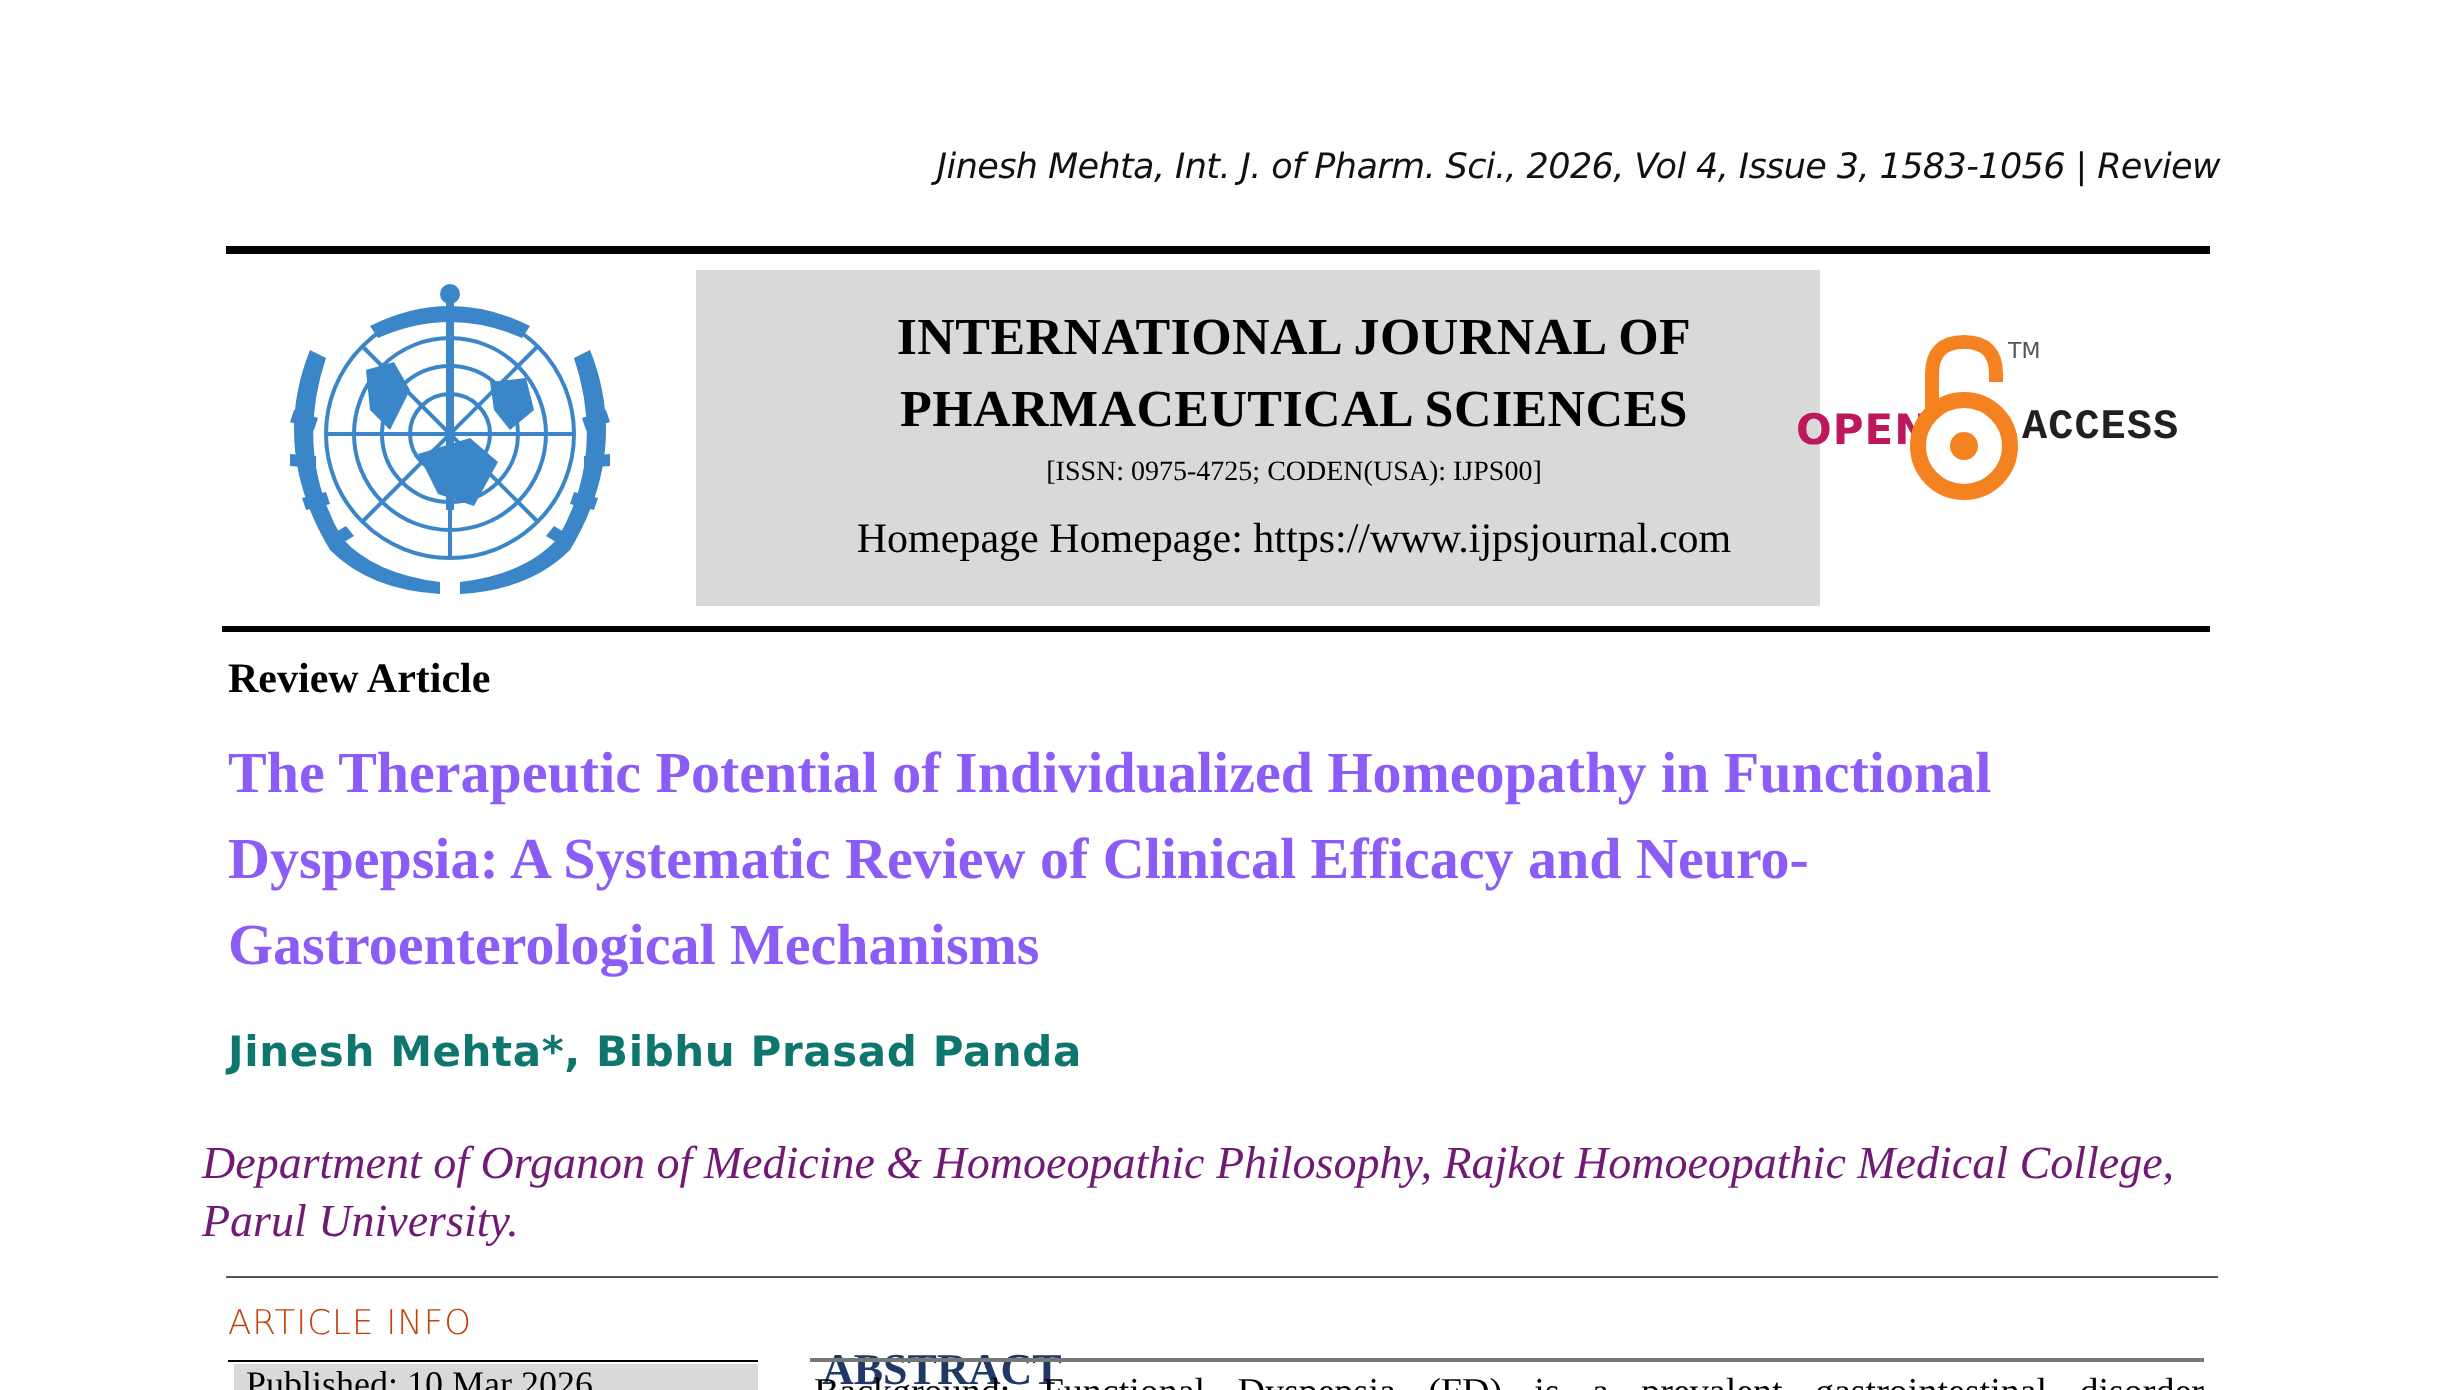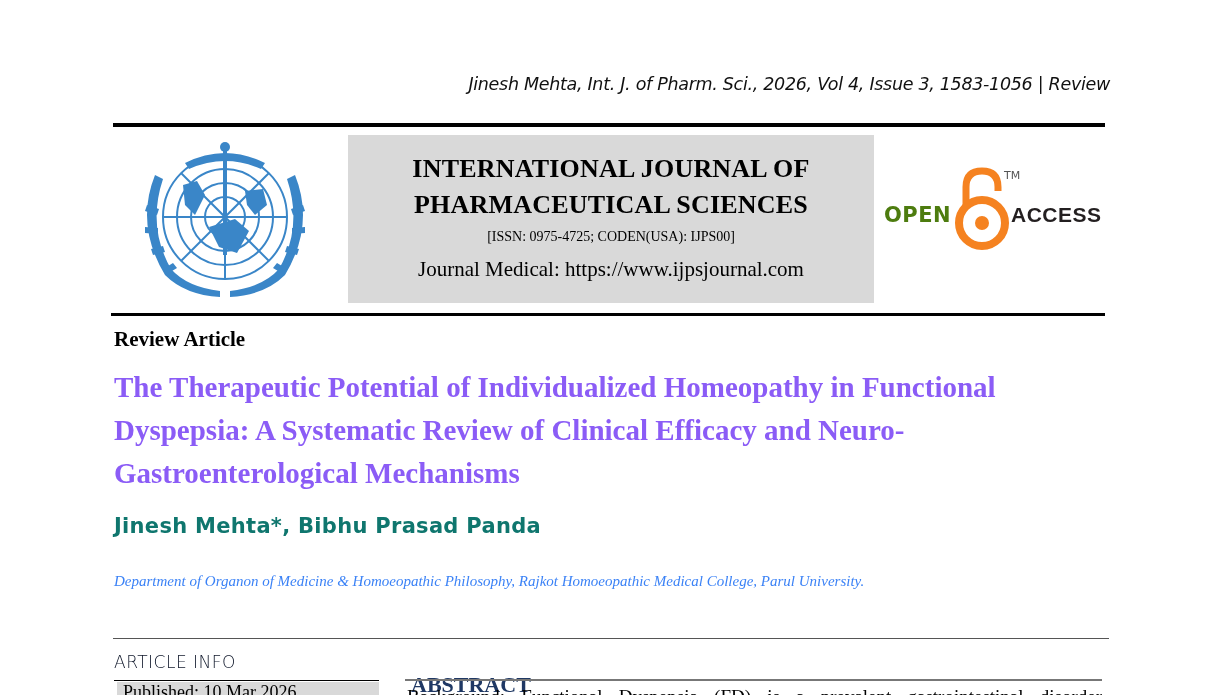--- a/index.html
+++ b/index.html
@@ -6,39 +6,39 @@
   body { width: 1220px; height: 695px; overflow: hidden; position: relative; font-family: "Liberation Serif", serif; color: #000; }
 
   .running-header { position: absolute; left: 420px; top: 74px; width: 690px; text-align: right;
     font-family: "DejaVu Sans", sans-serif; font-style: italic; font-size: 17.5px; color: #111; letter-spacing: -0.3px; }
 
   .rule-top { position: absolute; left: 113px; top: 123px; width: 992px; height: 4px; background: #000; }
   .rule-mid { position: absolute; left: 111px; top: 313px; width: 994px; height: 3px; background: #000; }
 
   .logo-left { position: absolute; left: 125px; top: 135px; width: 200px; height: 170px; }
 
-  .masthead { position: absolute; left: 348px; top: 135px; width: 526px; height: 168px; background: #d9d9d9; text-align: center; }
+  .masthead { position: absolute; left: 348px; top: 135px; width: 526px; height: 168px; background: #d9d9d9; text-align: center; padding-left: 36px; }
   .masthead .t1 { font-weight: bold; font-size: 26px; line-height: 36px; margin-top: 16px; letter-spacing: 0.2px; }
   .masthead .t2 { font-size: 14px; line-height: 32px; margin-top: -2px; }
   .masthead .t3 { font-size: 21px; line-height: 32px; }
 
   .oa { position: absolute; left: 880px; top: 165px; width: 230px; height: 90px; }
-  .oa .open { position: absolute; left: 4px; top: 38px; font-family: "DejaVu Sans", sans-serif; font-weight: bold; font-size: 21px; color: #4d7c0f; letter-spacing: 0.5px; }
-  .oa .access { position: absolute; left: 131px; top: 38px; font-family: Liberation Sans, sans-serif; font-weight: bold; font-size: 21px; color: #231f20; letter-spacing: 0.5px; }
+  .oa .open { position: absolute; left: 18px; top: 38px; font-family: "DejaVu Sans", sans-serif; font-weight: bold; font-size: 21px; color: #be185d; letter-spacing: 0.5px; }
+  .oa .access { position: absolute; left: 131px; top: 38px; font-family: Liberation Mono, monospace; font-weight: bold; font-size: 21px; color: #231f20; letter-spacing: 0.5px; }
   .oa .tm { position: absolute; left: 124px; top: 4px; font-family: "DejaVu Sans", sans-serif; font-size: 11px; color: #555; }
   .oa svg { position: absolute; left: 74px; top: 0; }
 
   .article-type { position: absolute; left: 114px; top: 327px; font-weight: bold; font-size: 21px; }
   .title { position: absolute; left: 114px; top: 366px; width: 990px; font-weight: bold; font-size: 29px; line-height: 43px; color: #8b5cf6; }
   .authors { position: absolute; left: 114px; top: 514px; font-family: "DejaVu Sans", sans-serif; font-weight: bold; font-size: 21px; color: #0f766e; letter-spacing: 0.3px; }
-  .affiliation { position: absolute; left: 114px; top: 567px; width: 990px; font-style: italic; font-size: 15px; line-height: 29px; color: #3b82f6; }
+  .affiliation { position: absolute; left: 101px; top: 567px; width: 990px; font-style: italic; font-size: 23px; line-height: 29px; color: #701a75; }
 
   .rule-thin { position: absolute; left: 113px; top: 638px; width: 996px; height: 1px; background: #555; }
 
-  .info-head { position: absolute; left: 114px; top: 652px; font-family: "DejaVu Sans", sans-serif; font-size: 17px; color: #0f172a; letter-spacing: 0.5px; font-weight: 300; }
+  .info-head { position: absolute; left: 114px; top: 652px; font-family: "DejaVu Sans", sans-serif; font-size: 17px; color: #c2410c; letter-spacing: 0.5px; font-weight: 300; }
   .info-rule { position: absolute; left: 114px; top: 680px; width: 265px; height: 1px; background: #000; }
   .info-box { position: absolute; left: 117px; top: 682px; width: 262px; height: 20px; background: #d9d9d9; overflow: hidden; }
   .info-box span { display: block; padding-left: 6px; font-size: 18px; line-height: 20px; margin-top: 0px; }
 
   .abs-head { position: absolute; left: 411px; top: 672px; font-weight: bold; font-size: 22px; color: #1f3864; }
   .abs-rule { position: absolute; left: 405px; top: 679px; width: 697px; height: 2px; background: #777; }
   .abs-text { position: absolute; left: 407px; top: 686px; width: 695px; font-size: 19px; line-height: 22px; text-align: justify; text-align-last: justify; white-space: nowrap; overflow: hidden; height: 10px; }
 </style>
 </head>
 <body>
@@ -72,21 +72,21 @@
       <path d="M22 70 l12 4 l-2 6 l-12 -4 Z M20 92 l13 1 l0 6 l-13 -1 Z M26 114 l12 -3 l2 6 l-12 3 Z M38 134 l10 -6 l4 5 l-10 6 Z"></path>
       <path d="M178 70 l-12 4 l2 6 l12 -4 Z M180 92 l-13 1 l0 6 l13 -1 Z M174 114 l-12 -3 l-2 6 l12 3 Z M162 134 l-10 -6 l-4 5 l10 6 Z"></path>
     </g>
   </svg>
 </div>
 
 <div class="masthead">
   <div class="t1">INTERNATIONAL JOURNAL OF</div>
   <div class="t1" style="margin-top:0">PHARMACEUTICAL SCIENCES</div>
   <div class="t2">[ISSN: 0975-4725; CODEN(USA): IJPS00]</div>
-  <div class="t3">Journal Medical: https://www.ijpsjournal.com</div>
+  <div class="t3">Homepage Homepage: https://www.ijpsjournal.com</div>
 </div>
 
 <div class="oa">
   <span class="open">OPEN</span>
   <svg width="56" height="88" viewBox="0 0 56 88">
     <path d="M12 40 L12 22 Q12 6 28 6 Q44 6 44 22 L44 26" fill="none" stroke="#f58220" stroke-width="7"></path>
     <circle cx="28" cy="58" r="23" fill="none" stroke="#f58220" stroke-width="8"></circle>
     <circle cx="28" cy="58" r="7" fill="#f58220"></circle>
   </svg>
   <span class="tm">TM</span>

